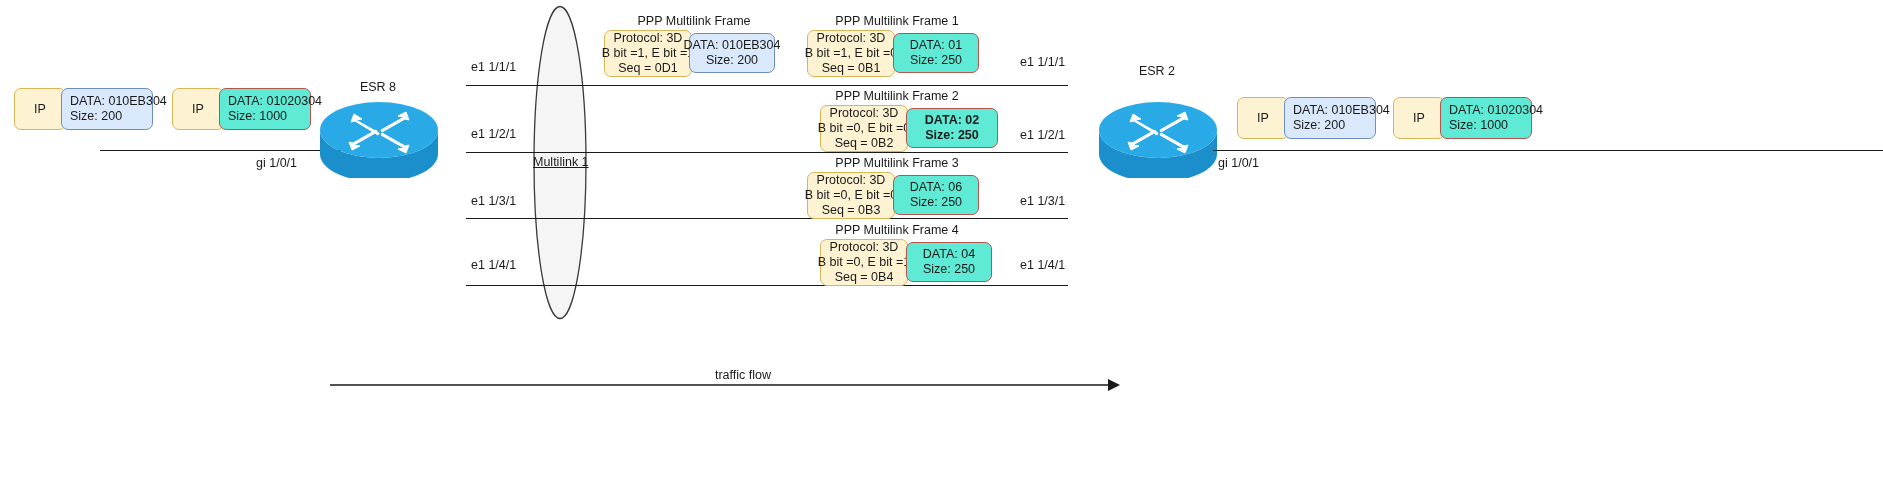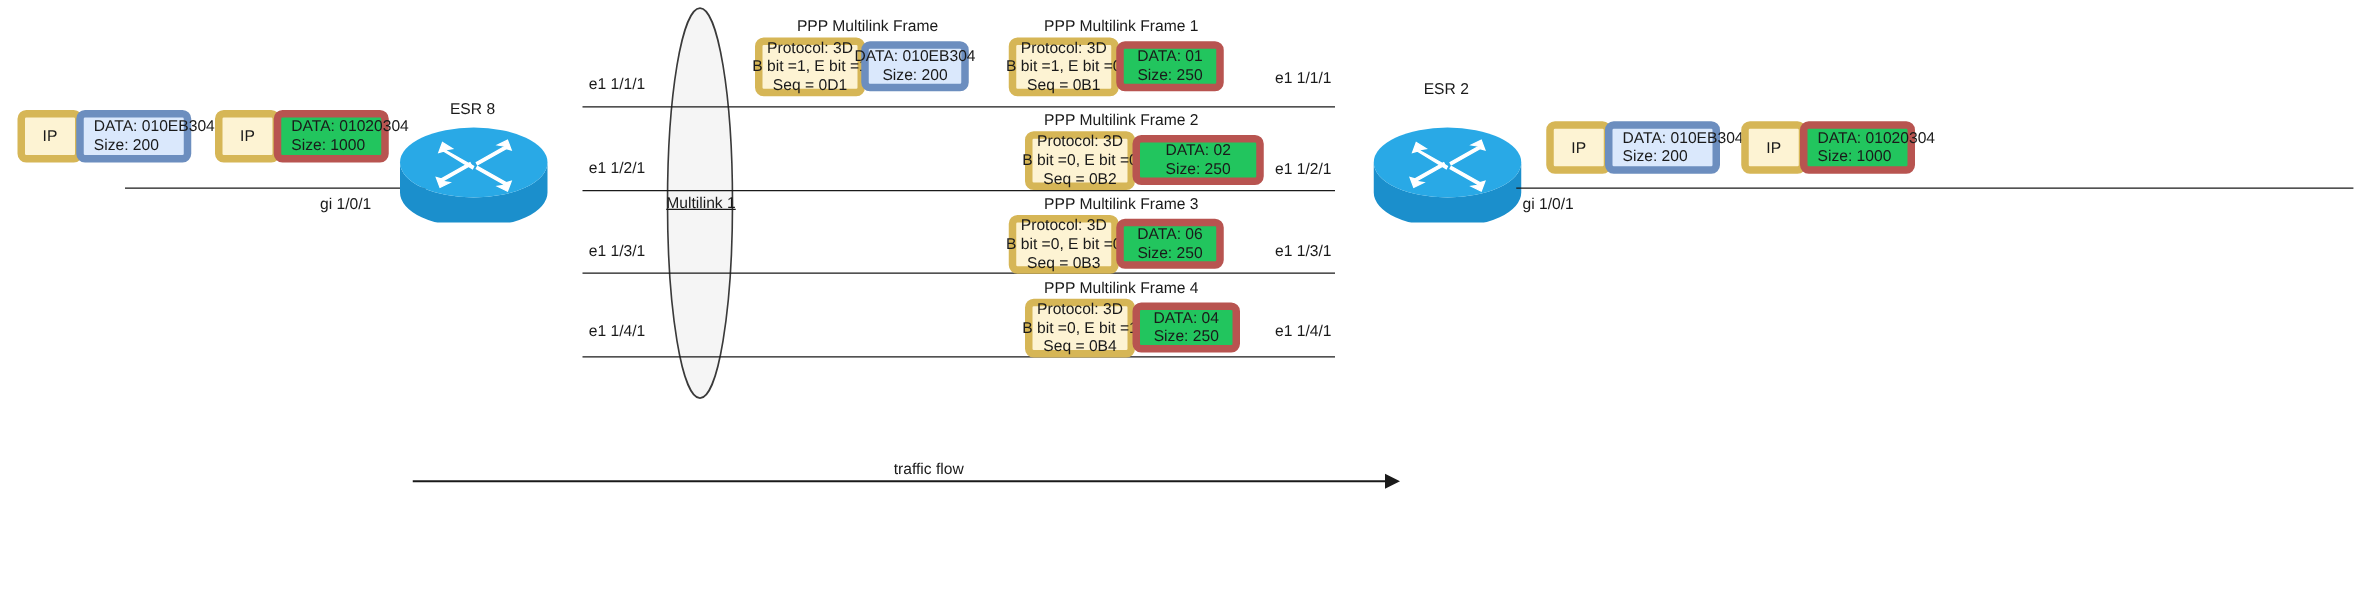--- a/index.html
+++ b/index.html
@@ -17,21 +17,21 @@
     height: 480px;
     background: #ffffff;
     overflow: hidden;
   }
 
   
   .pkt {
     position: absolute;
     box-sizing: border-box;
     border-radius: 7px;
-    border: 6px solid #7f1d1d;
+    border: 1px solid #7f1d1d;
     display: flex;
     flex-direction: column;
     align-items: center;
     justify-content: center;
     font-size: 12.5px;
     line-height: 15px;
     white-space: nowrap;
     text-align: center;
   }
   .pkt.ip {
@@ -40,21 +40,21 @@
   }
   .pkt.hdr {
     background: #fdf3d3;
     border-color: #d6b656;
   }
   .pkt.blue {
     background: #dae8fc;
     border-color: #6c8ebf;
   }
   .pkt.red {
-    background: #22c55e;
+    background: #5eead4;
     border-color: #b85450;
   }
   .pkt .ln { display: block; }
 
   
   .lbl {
     position: absolute;
     font-size: 12.5px;
     line-height: 15px;
     white-space: nowrap;
@@ -161,21 +161,21 @@
     <span class="ln">DATA: 01</span>
     <span class="ln">Size: 250</span>
   </div>
 
   <div class="lbl c" style="left:897px; top:89px;">PPP Multilink Frame 2</div>
   <div class="pkt hdr" style="left:820px; top:105px; width:88px; height:47px;">
     <span class="ln">Protocol: 3D</span>
     <span class="ln">B bit =0, E bit =0</span>
     <span class="ln">Seq = 0B2</span>
   </div>
-  <div class="pkt red" style="left:906px; top:108px; width:105px; height:40px;">
+  <div class="pkt red" style="left:906px; top:108px; width:92px; height:40px;font-weight:bold;">
     <span class="ln">DATA: 02</span>
     <span class="ln">Size: 250</span>
   </div>
 
   <div class="lbl c" style="left:897px; top:156px;">PPP Multilink Frame 3</div>
   <div class="pkt hdr" style="left:807px; top:172px; width:88px; height:47px;">
     <span class="ln">Protocol: 3D</span>
     <span class="ln">B bit =0, E bit =0</span>
     <span class="ln">Seq = 0B3</span>
   </div>

